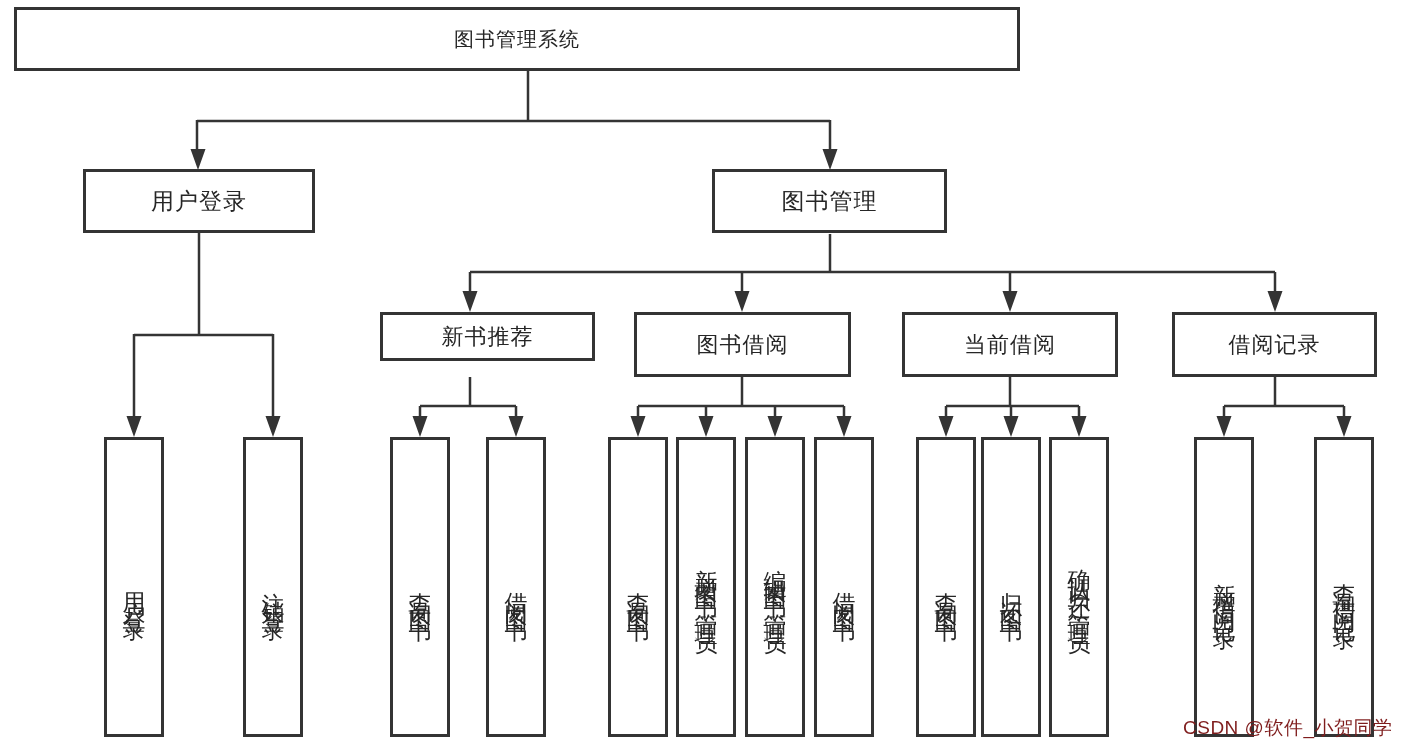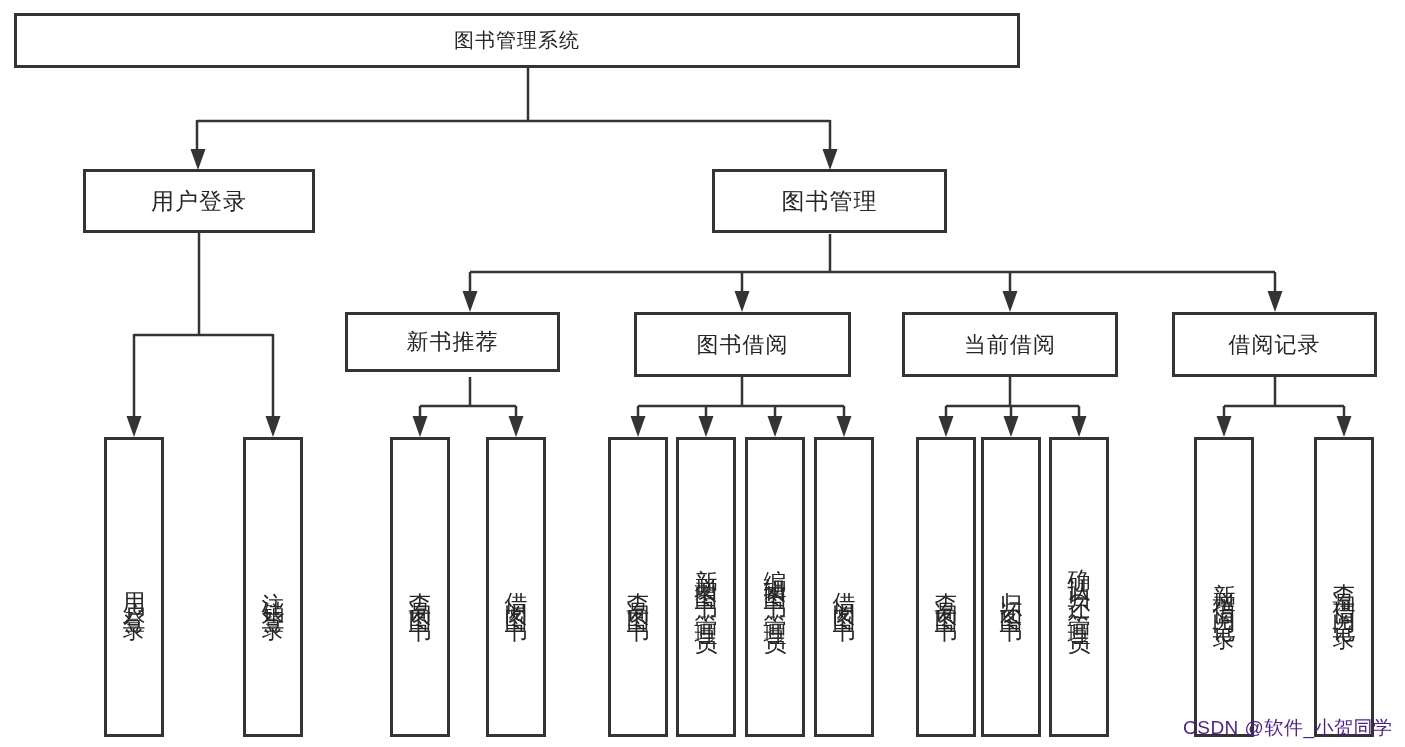--- a/index.html
+++ b/index.html
@@ -41,21 +41,21 @@
     letter-spacing: 9px;
     margin-bottom: -9px;
     line-height: 1;
   }
   #watermark {
     position: absolute;
     left: 1183px;
     top: 715px;
     z-index: 10;
     font-size: 19px;
-    color: #4c1d95;
+    color: #7f1d1d;
     letter-spacing: 0.5px;
     white-space: nowrap;
   }
 </style>
 </head>
 <body>
 
 <div id="canvas">
 
   <svg id="connectors" viewBox="0 0 1405 747" xmlns="http://www.w3.org/2000/svg">
@@ -110,32 +110,32 @@
       M698.5 416 L713.5 416 L706 437 Z
       M767.5 416 L782.5 416 L775 437 Z
       M836.5 416 L851.5 416 L844 437 Z
       M938.5 416 L953.5 416 L946 437 Z
       M1003.5 416 L1018.5 416 L1011 437 Z
       M1071.5 416 L1086.5 416 L1079 437 Z
       M1216.5 416 L1231.5 416 L1224 437 Z
       M1336.5 416 L1351.5 416 L1344 437 Z"></path>
   </svg>
 
-  <div class="node lv1" style="left:14px; top:13px; width:1006px; height:55px;">
+  <div class="node lv1" style="left:14px; top:7px; width:1006px; height:64px;">
     <span class="lbl">图书管理系统</span>
   </div>
 
   <div class="node lv2" style="left:83px; top:169px; width:232px; height:64px;">
     <span class="lbl">用户登录</span>
   </div>
   <div class="node lv2" style="left:712px; top:169px; width:235px; height:64px;">
     <span class="lbl">图书管理</span>
   </div>
 
-  <div class="node lv3" style="left:345px; top:312px; width:215px; height:60px;">
+  <div class="node lv3" style="left:380px; top:312px; width:215px; height:49px;">
     <span class="lbl">新书推荐</span>
   </div>
   <div class="node lv3" style="left:902px; top:312px; width:216px; height:65px;">
     <span class="lbl">当前借阅</span>
   </div>
   <div class="node lv3" style="left:634px; top:312px; width:217px; height:65px;">
     <span class="lbl">图书借阅</span>
   </div>
   <div class="node lv3" style="left:1172px; top:312px; width:205px; height:65px;">
     <span class="lbl">借阅记录</span>

